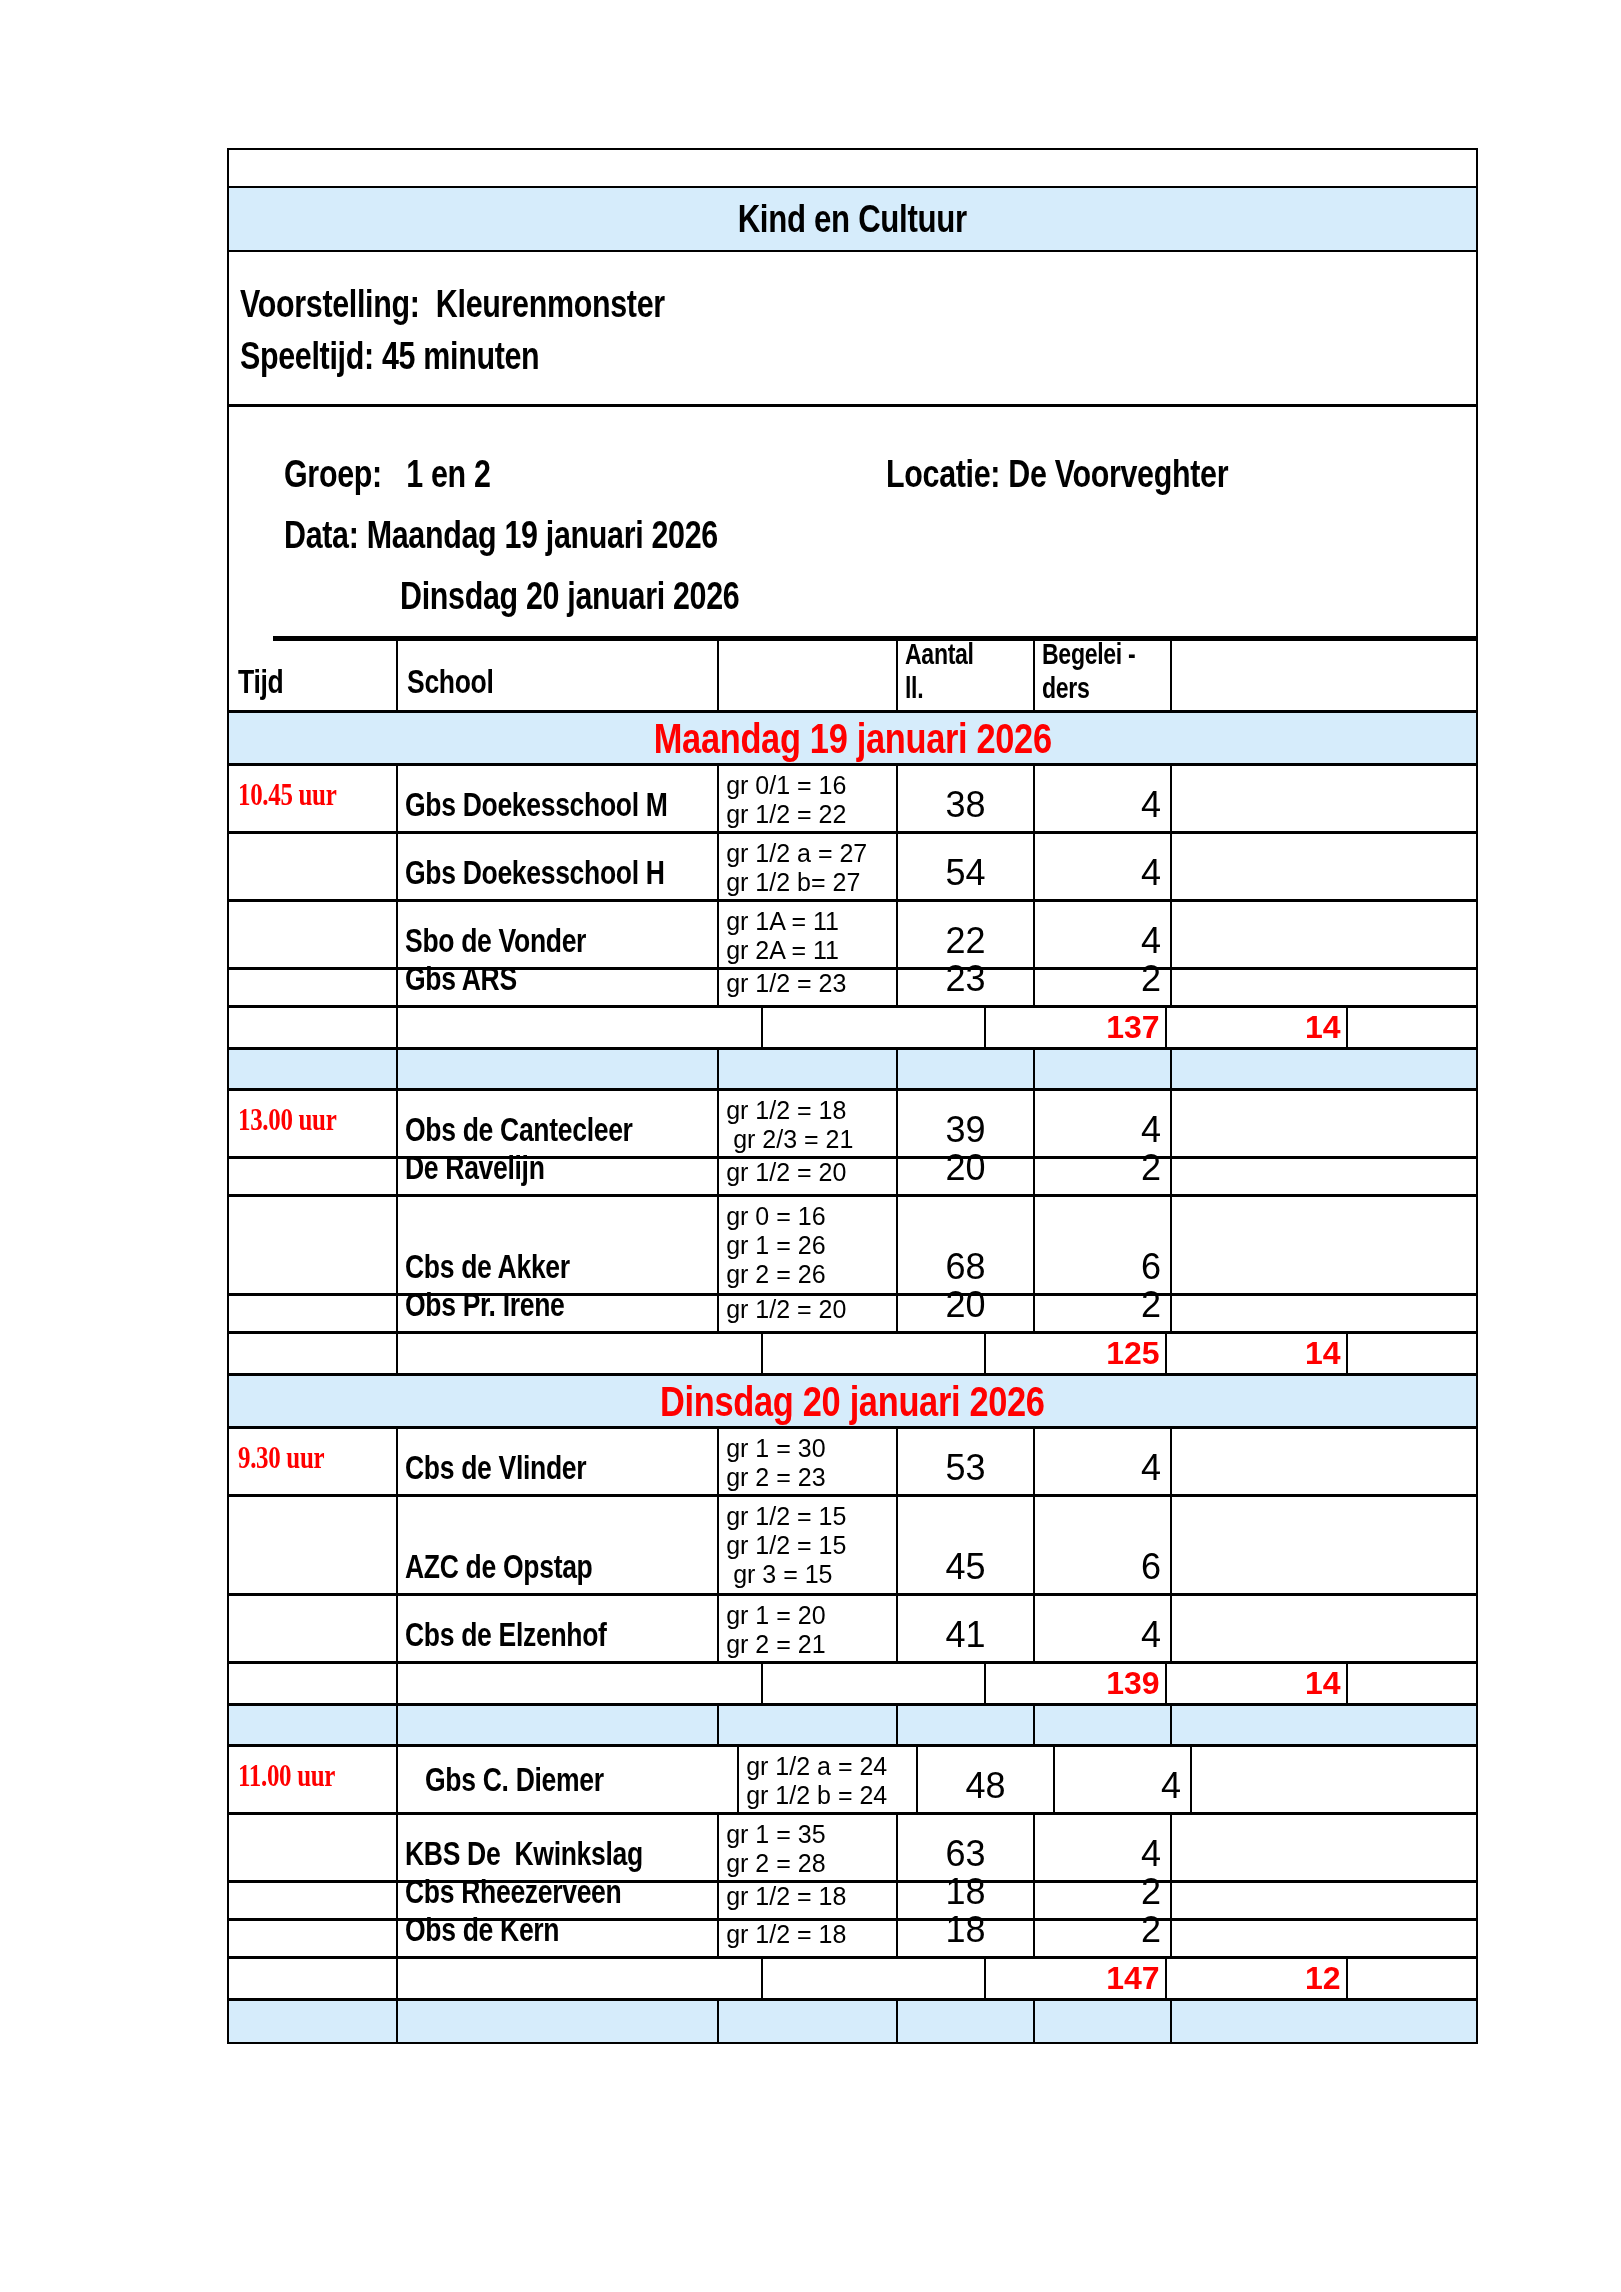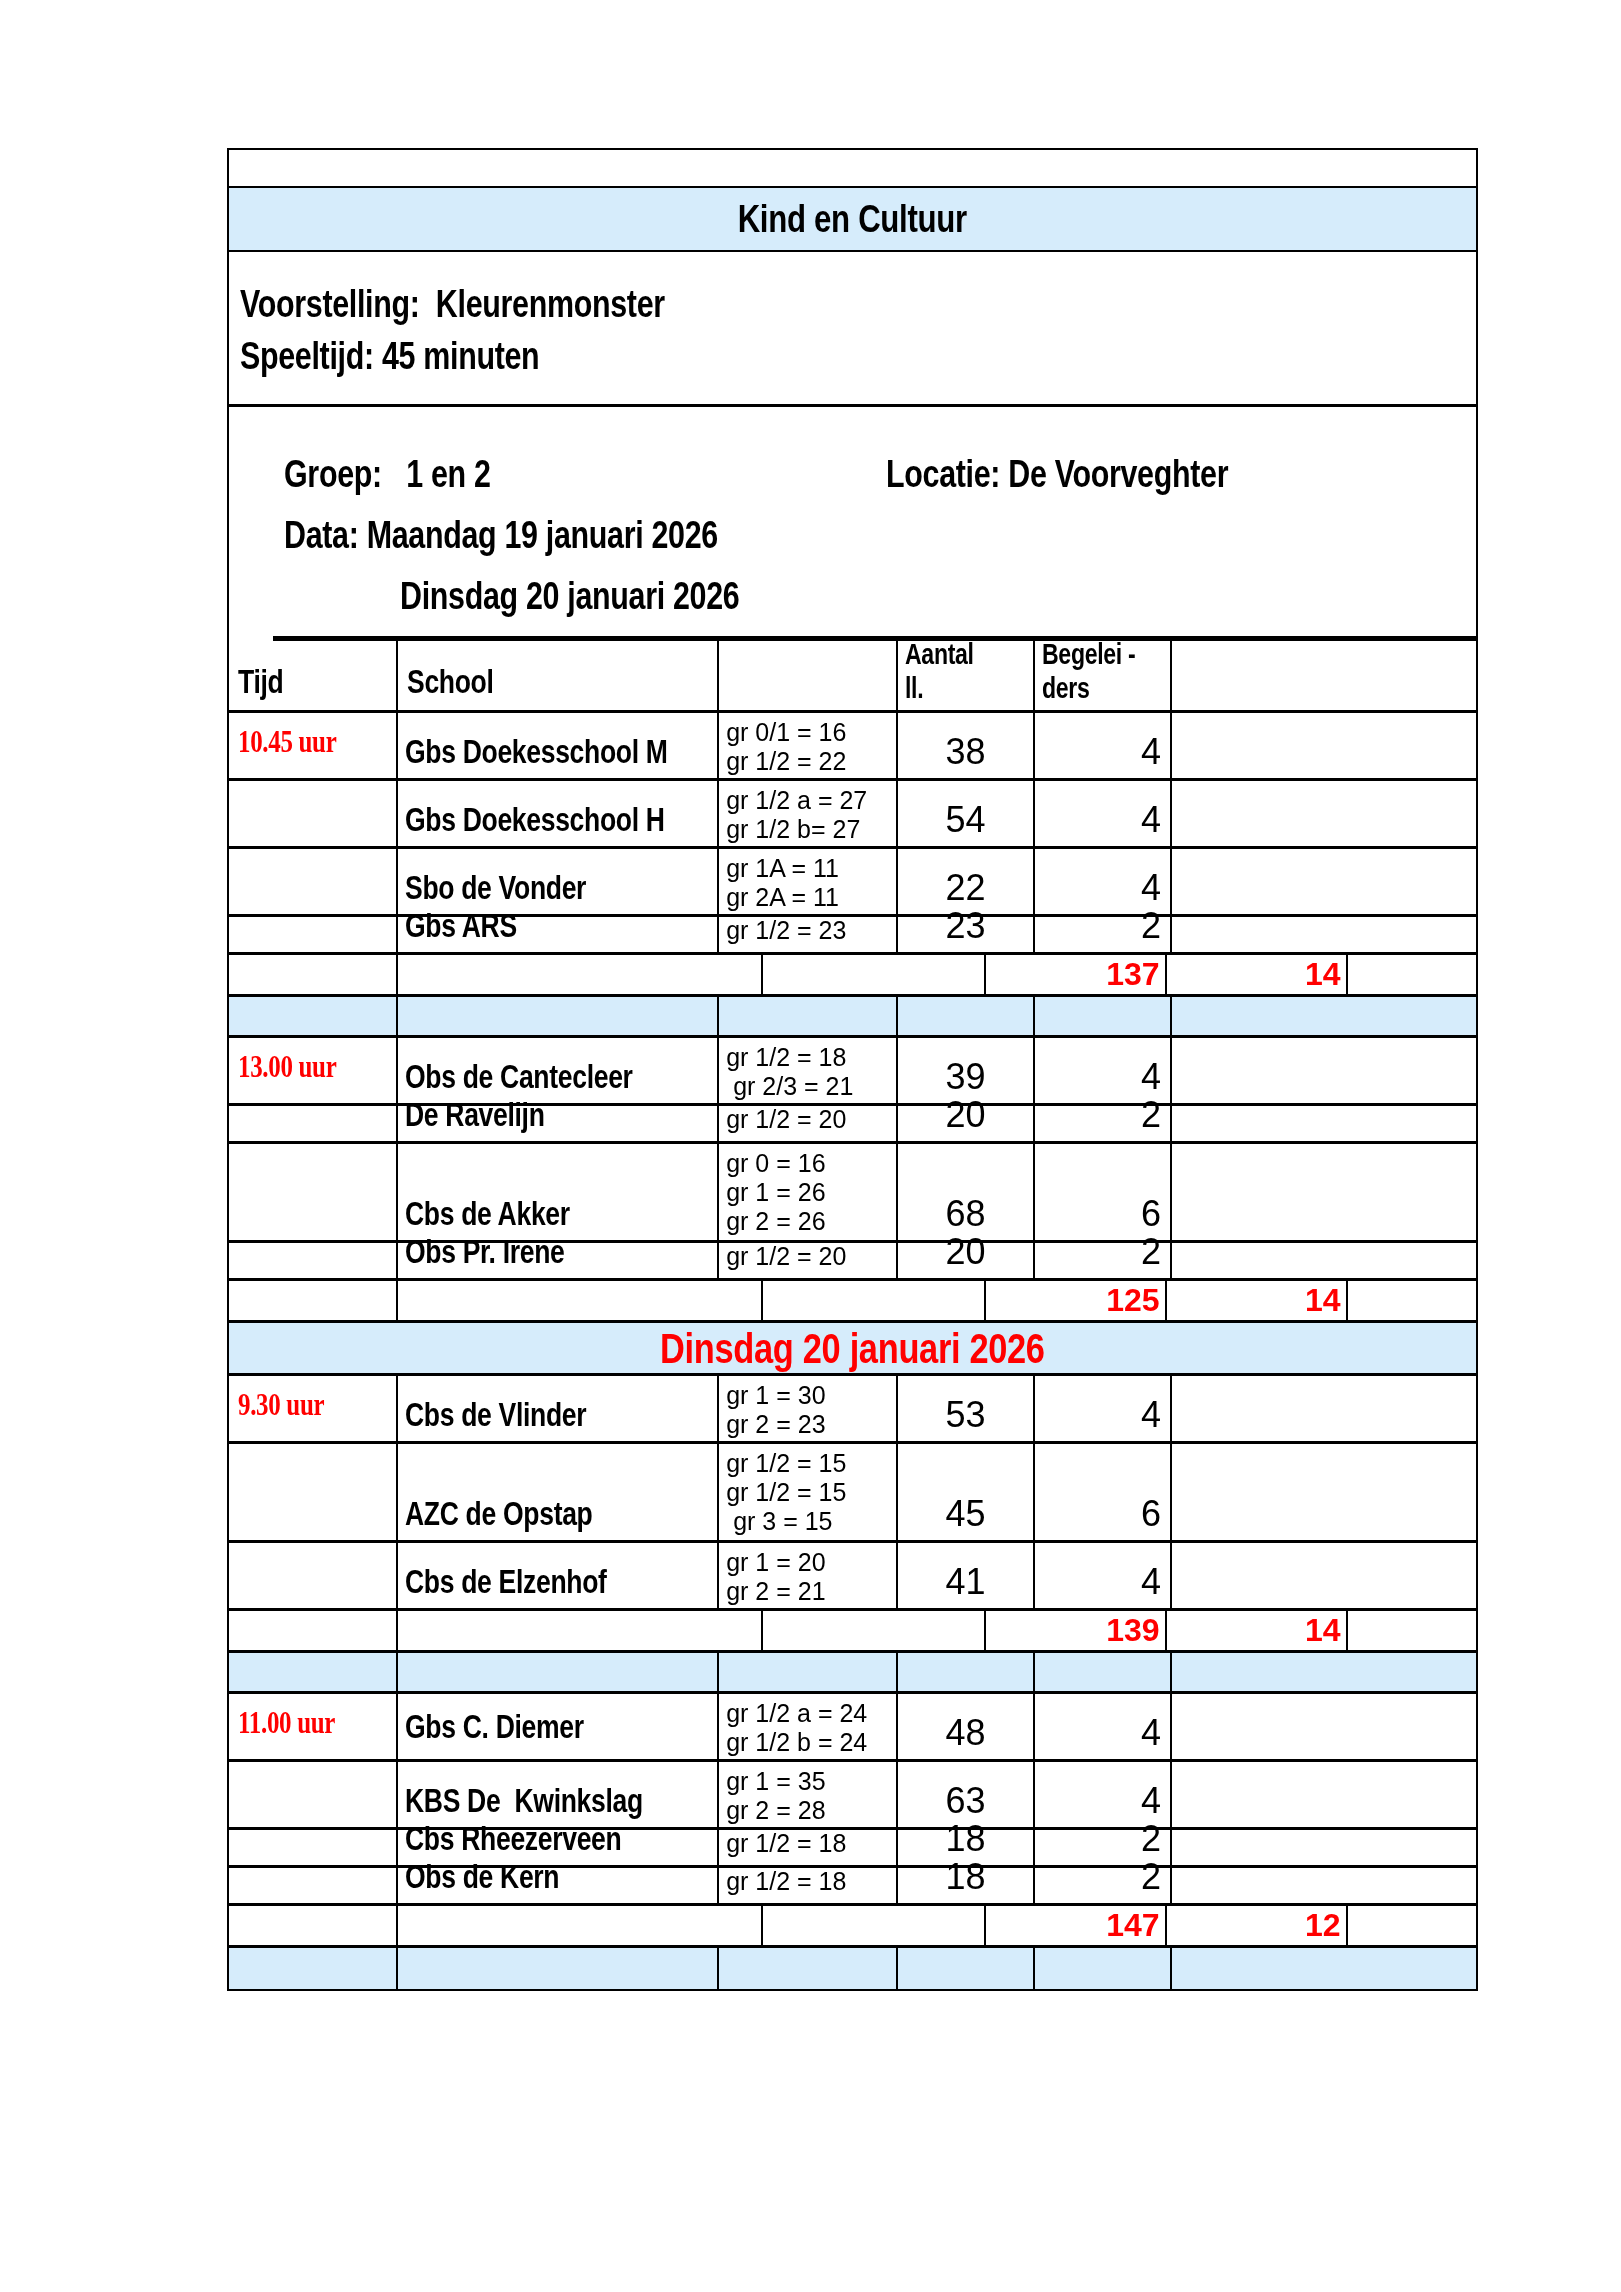--- a/index.html
+++ b/index.html
@@ -59,21 +59,21 @@
   .r-meta{flex-direction:column;justify-content:flex-start;padding:45px 0 0 10.7px;gap:16px;}
   .meta-line{position:relative;height:45px;}
   .meta-indent{padding-left:116px;}
   .t-loc{position:absolute;left:602px;top:0;}
   
   .r-head .h-bottom{display:flex;align-items:flex-end;padding:0 0 9px 9px;}
   .r-head .h-stack{display:flex;flex-direction:column;justify-content:flex-end;padding:5.4px 3.6px 5.4px 7.2px;}
   
   .c-time{display:flex;align-items:center;padding:0 0 7.2px 9px;font-family:Liberation Serif, serif;}
   .c-school{display:flex;align-items:flex-end;padding:0 0 7.2px 7.2px;text-align:center;}
-  .c-school.middle{align-items:center;padding-bottom:0;}
+  .c-school.middle{align-items:center;padding-bottom:0;margin-left:20px;}
   .c-groups{display:flex;flex-direction:column;justify-content:space-between;padding:5.4px 0 7.2px 7.2px;}
   .lines-1 .c-groups{justify-content:flex-end;}
   .c-num{display:flex;align-items:flex-end;justify-content:center;padding:0 0 5.4px 0;font-size:36px;}
   .c-numr{display:flex;align-items:flex-end;justify-content:flex-end;padding:0 9px 5.4px 0;font-size:36px;}
   .r-total .c-num,.r-total .c-numr{align-items:center;justify-content:flex-end;padding:0 5.4px 0 0;color:var(--red,#ff0000);font-weight:700;font-size:32px;}
 </style>
 </head>
 <body>
 
 <div class="page">
@@ -118,20 +118,23 @@
         <span class="cnd t-subhead">ll.</span>
       </div>
       <div class="cell col-e h-stack">
         <span class="cnd t-subhead">Begelei -</span>
         <span class="cnd t-subhead">ders</span>
       </div>
       <div class="cell col-f"></div>
     </div>
 
     <div id="tbody">
+        <div class="row r-band band">
+          <span class="cnd-c t-band">Maandag 19 januari 2026</span>
+        </div>
         <div class="row data-row lines-2">
           <div class="cell col-a c-time">
             <span class="cnd t-time">10.45 uur</span>
           </div>
           <div class="cell col-b c-school">
             <span class="cnd t-school">Gbs Doekesschool M</span>
           </div>
           <div class="cell col-c c-groups">
             <div class="g-line">gr 0/1 = 16</div>
             <div class="g-line">gr 1/2 = 22</div>

